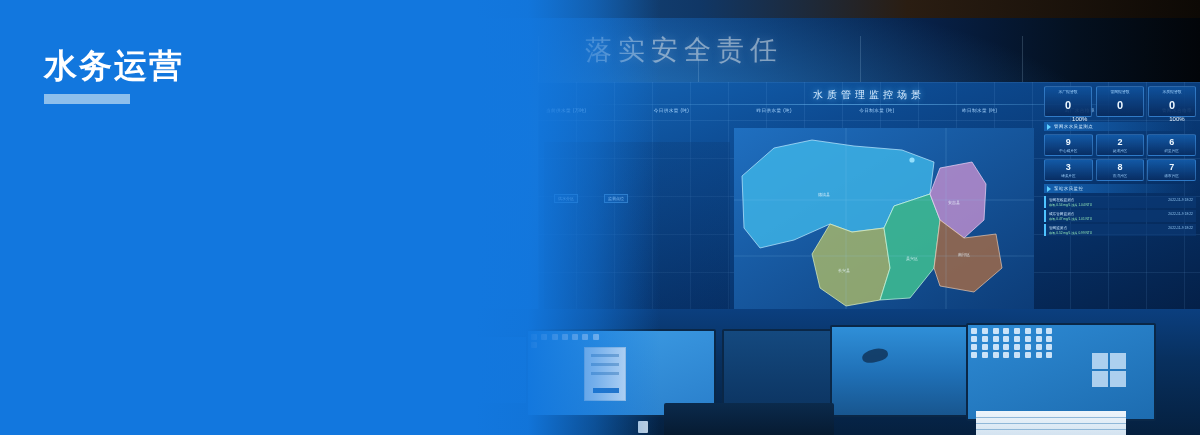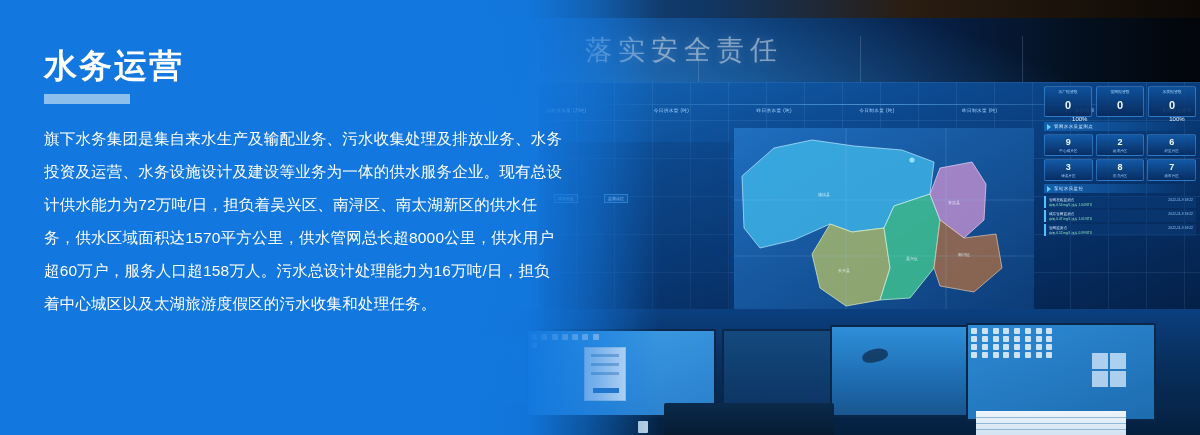--- a/index.html
+++ b/index.html
@@ -149,20 +149,21 @@
       </div>
 
       <div class="mullion" style="left:108px"></div>
       <div class="mullion" style="left:268px"></div>
       <div class="mullion" style="left:430px"></div>
       <div class="mullion" style="left:592px"></div>
 
       <div class="dash">
         <div class="dash-grid"></div>
 
+        <div class="dash-title">水质管理监控场景</div>
         <div class="dash-title-rule"></div>
 
         <div class="kpi-row">
           <div class="kpi">
             <div class="kpi-lbl">当前供水量 (万吨)</div>
             <div class="kpi-val"></div>
           </div>
           <div class="kpi">
             <div class="kpi-lbl">今日供水量 (吨)</div>
             <div class="kpi-val"></div>
@@ -391,18 +392,15 @@
 
       </div>
     </div>
   </div>
 
   <div class="bluewash"></div>
 
   <div class="content">
     <h1 class="title">水务运营</h1>
     <div class="rule"></div>
-    <div class="body">
-      <p>旗下水务集团是集自来水生产及输配业务、污水收集处理及排放业务、水务投资及运营、水务设施设计及建设等业务为一体的供水服务企业。现有总设计供水能力为72万吨/日，担负着吴兴区、南浔区、南太湖新区的供水任务，供水区域面积达1570平方公里，供水管网总长超8000公里，供水用户超60万户，服务人口超158万人。污水总设计处理能力为16万吨/日，担负着中心城区以及太湖旅游度假区的污水收集和处理任务。</p>
-    </div>
   </div>
 
 </div>
 
 </body></html>

